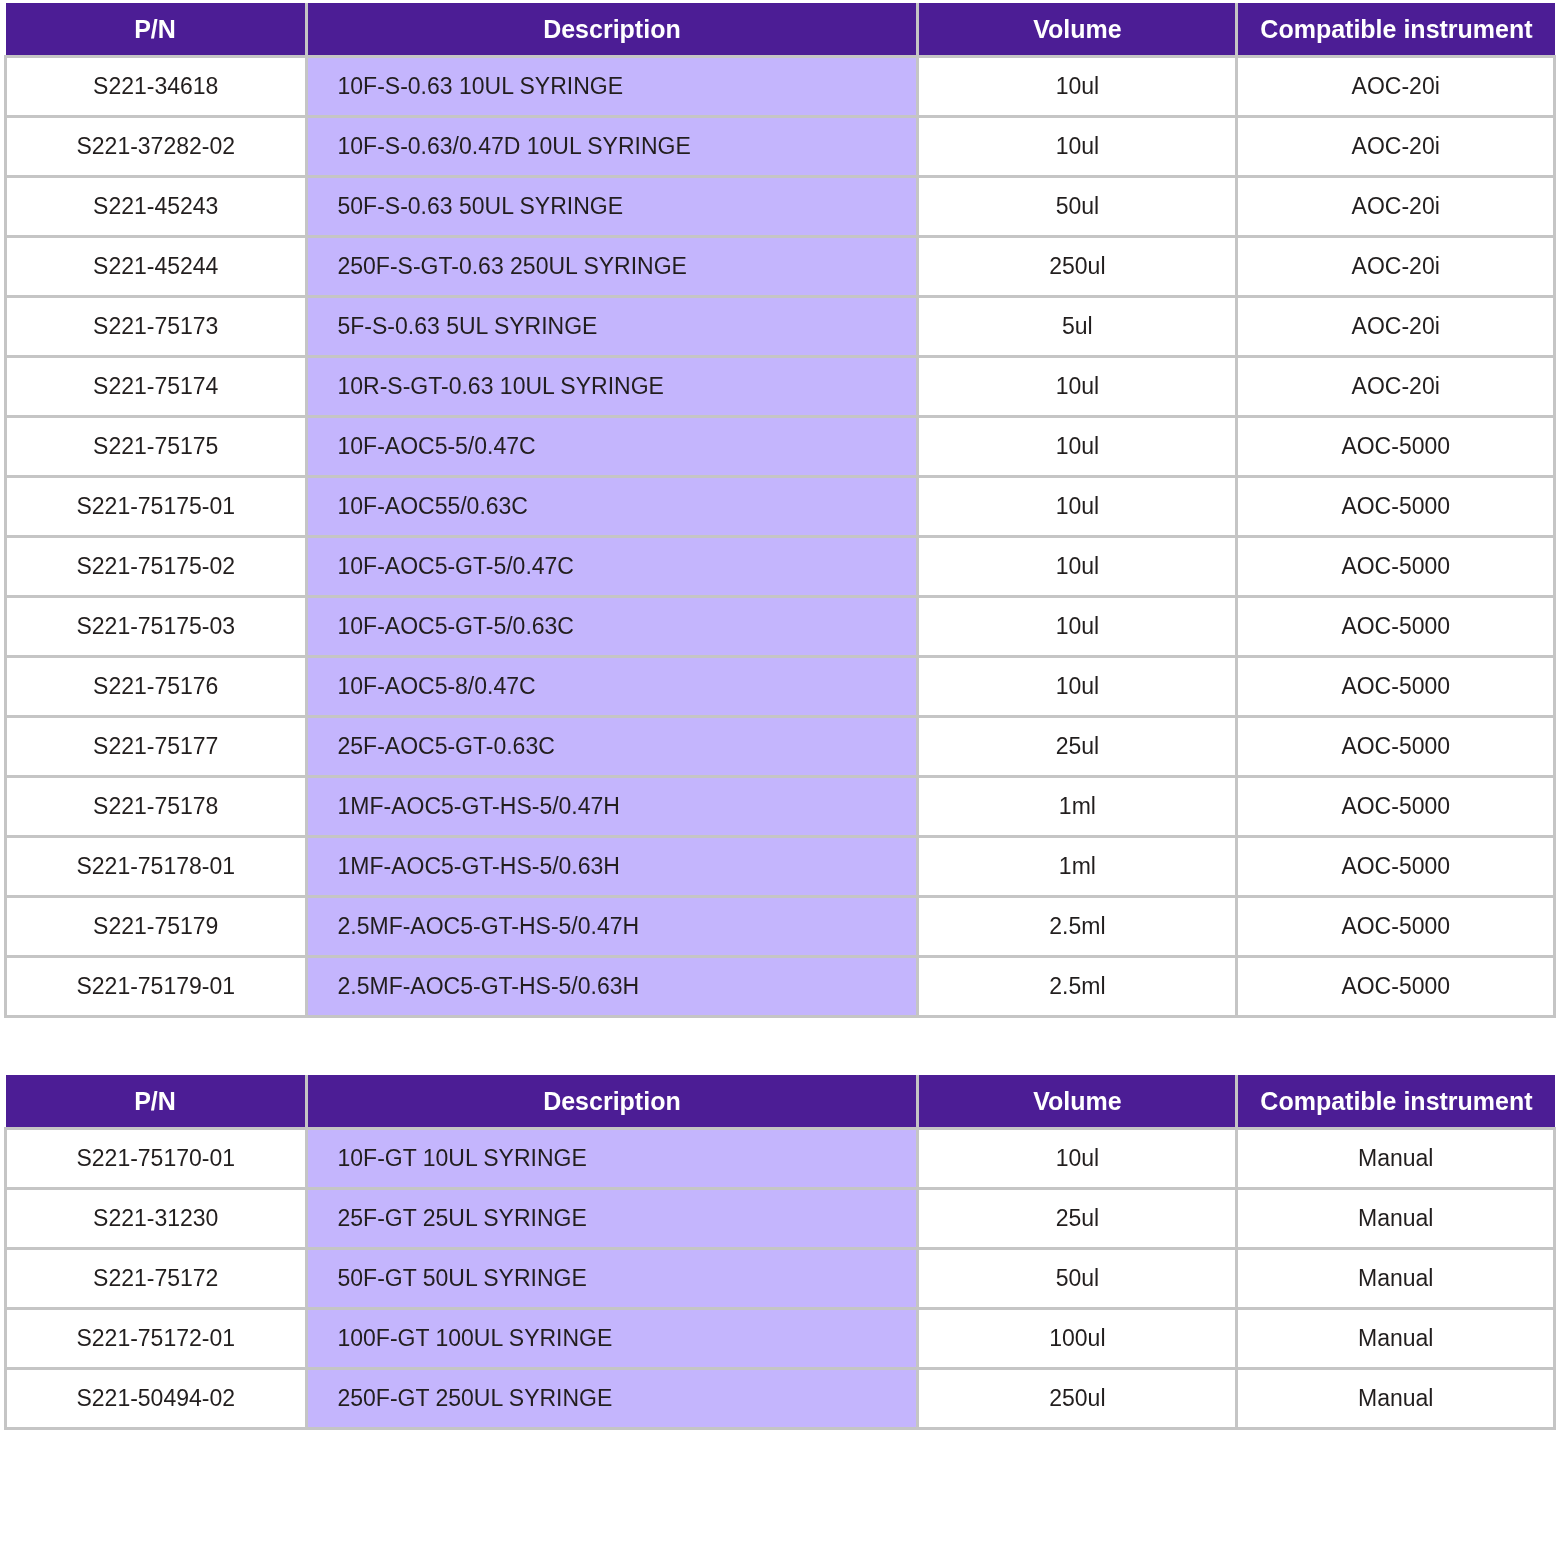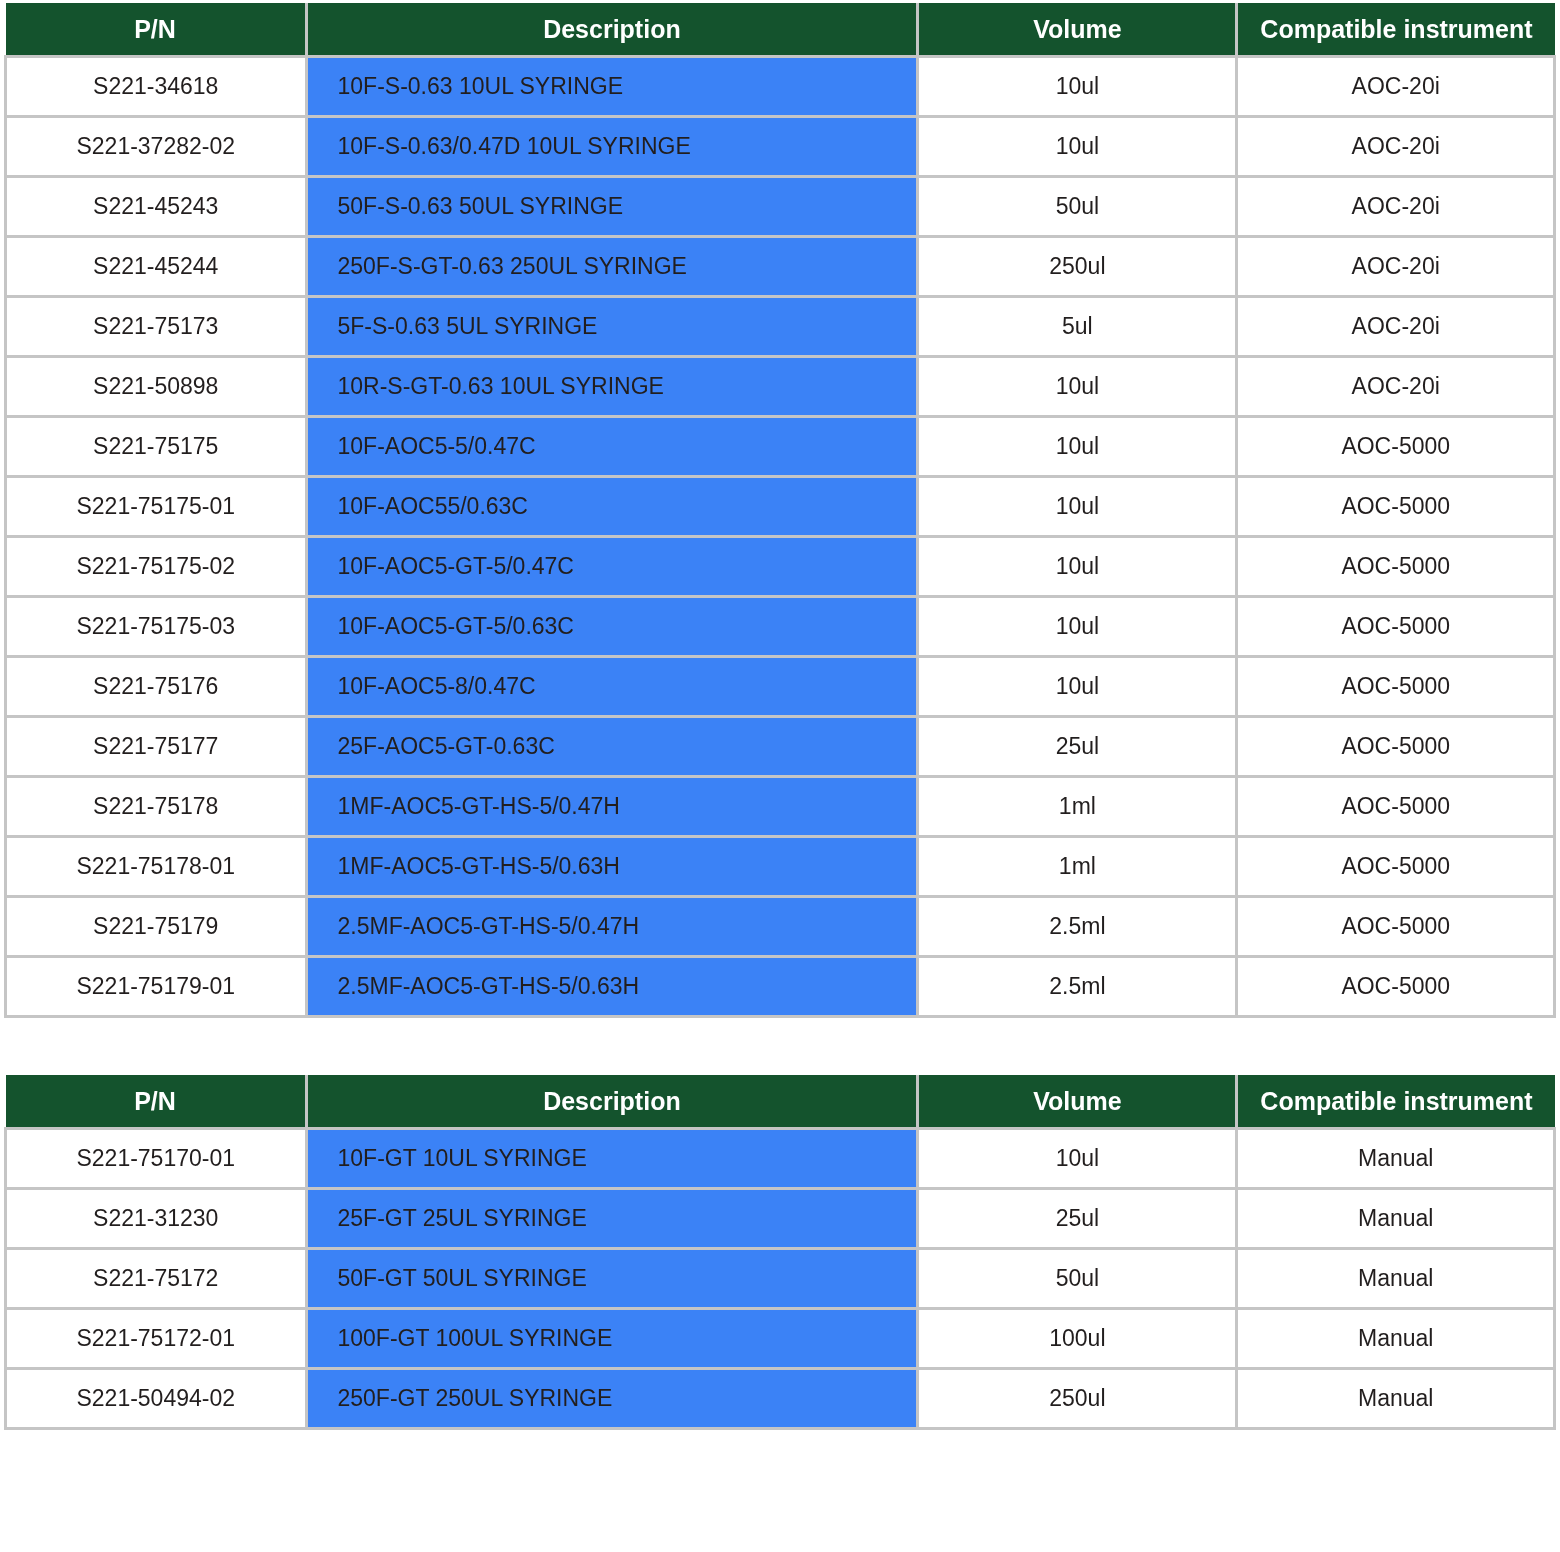--- a/index.html
+++ b/index.html
@@ -15,21 +15,21 @@
   }
   table.spec-table {
     width: 100%;
     border-collapse: collapse;
     table-layout: fixed;
   }
   table.spec-table + table.spec-table {
     margin-top: 57px;
   }
   table.spec-table th {
-    background: #14532d;
+    background: #4c1d95;
     color: #ffffff;
     font-size: 25px;
     font-weight: bold;
     height: 52px;
     text-align: center;
     border: 3px solid #c5c5c5;
     border-top: none;
     padding: 0 6px;
   }
   table.spec-table th:first-child { border-left: none; }
@@ -40,21 +40,21 @@
     color: #221e1e;
     text-align: center;
     vertical-align: middle;
     background: #ffffff;
     border: 3px solid #c5c5c5;
     padding: 0 6px;
     overflow: hidden;
     white-space: nowrap;
   }
   table.spec-table td.col-1 {
-    background: #3b82f6;
+    background: #c4b5fd;
     text-align: left;
     padding-left: 30px;
   }
   col.c-pn    { width: 19.4%; }
   col.c-desc  { width: 39.5%; }
   col.c-vol   { width: 20.6%; }
   col.c-instr { width: 20.5%; }
 </style>
 </head>
 <body>
@@ -101,21 +101,21 @@
           <td class="col-2">250ul</td>
           <td class="col-3">AOC-20i</td>
         </tr>
         <tr>
           <td class="col-0">S221-75173</td>
           <td class="col-1">5F-S-0.63 5UL SYRINGE</td>
           <td class="col-2">5ul</td>
           <td class="col-3">AOC-20i</td>
         </tr>
         <tr>
-          <td class="col-0">S221-50898</td>
+          <td class="col-0">S221-75174</td>
           <td class="col-1">10R-S-GT-0.63 10UL SYRINGE</td>
           <td class="col-2">10ul</td>
           <td class="col-3">AOC-20i</td>
         </tr>
         <tr>
           <td class="col-0">S221-75175</td>
           <td class="col-1">10F-AOC5-5/0.47C</td>
           <td class="col-2">10ul</td>
           <td class="col-3">AOC-5000</td>
         </tr>

